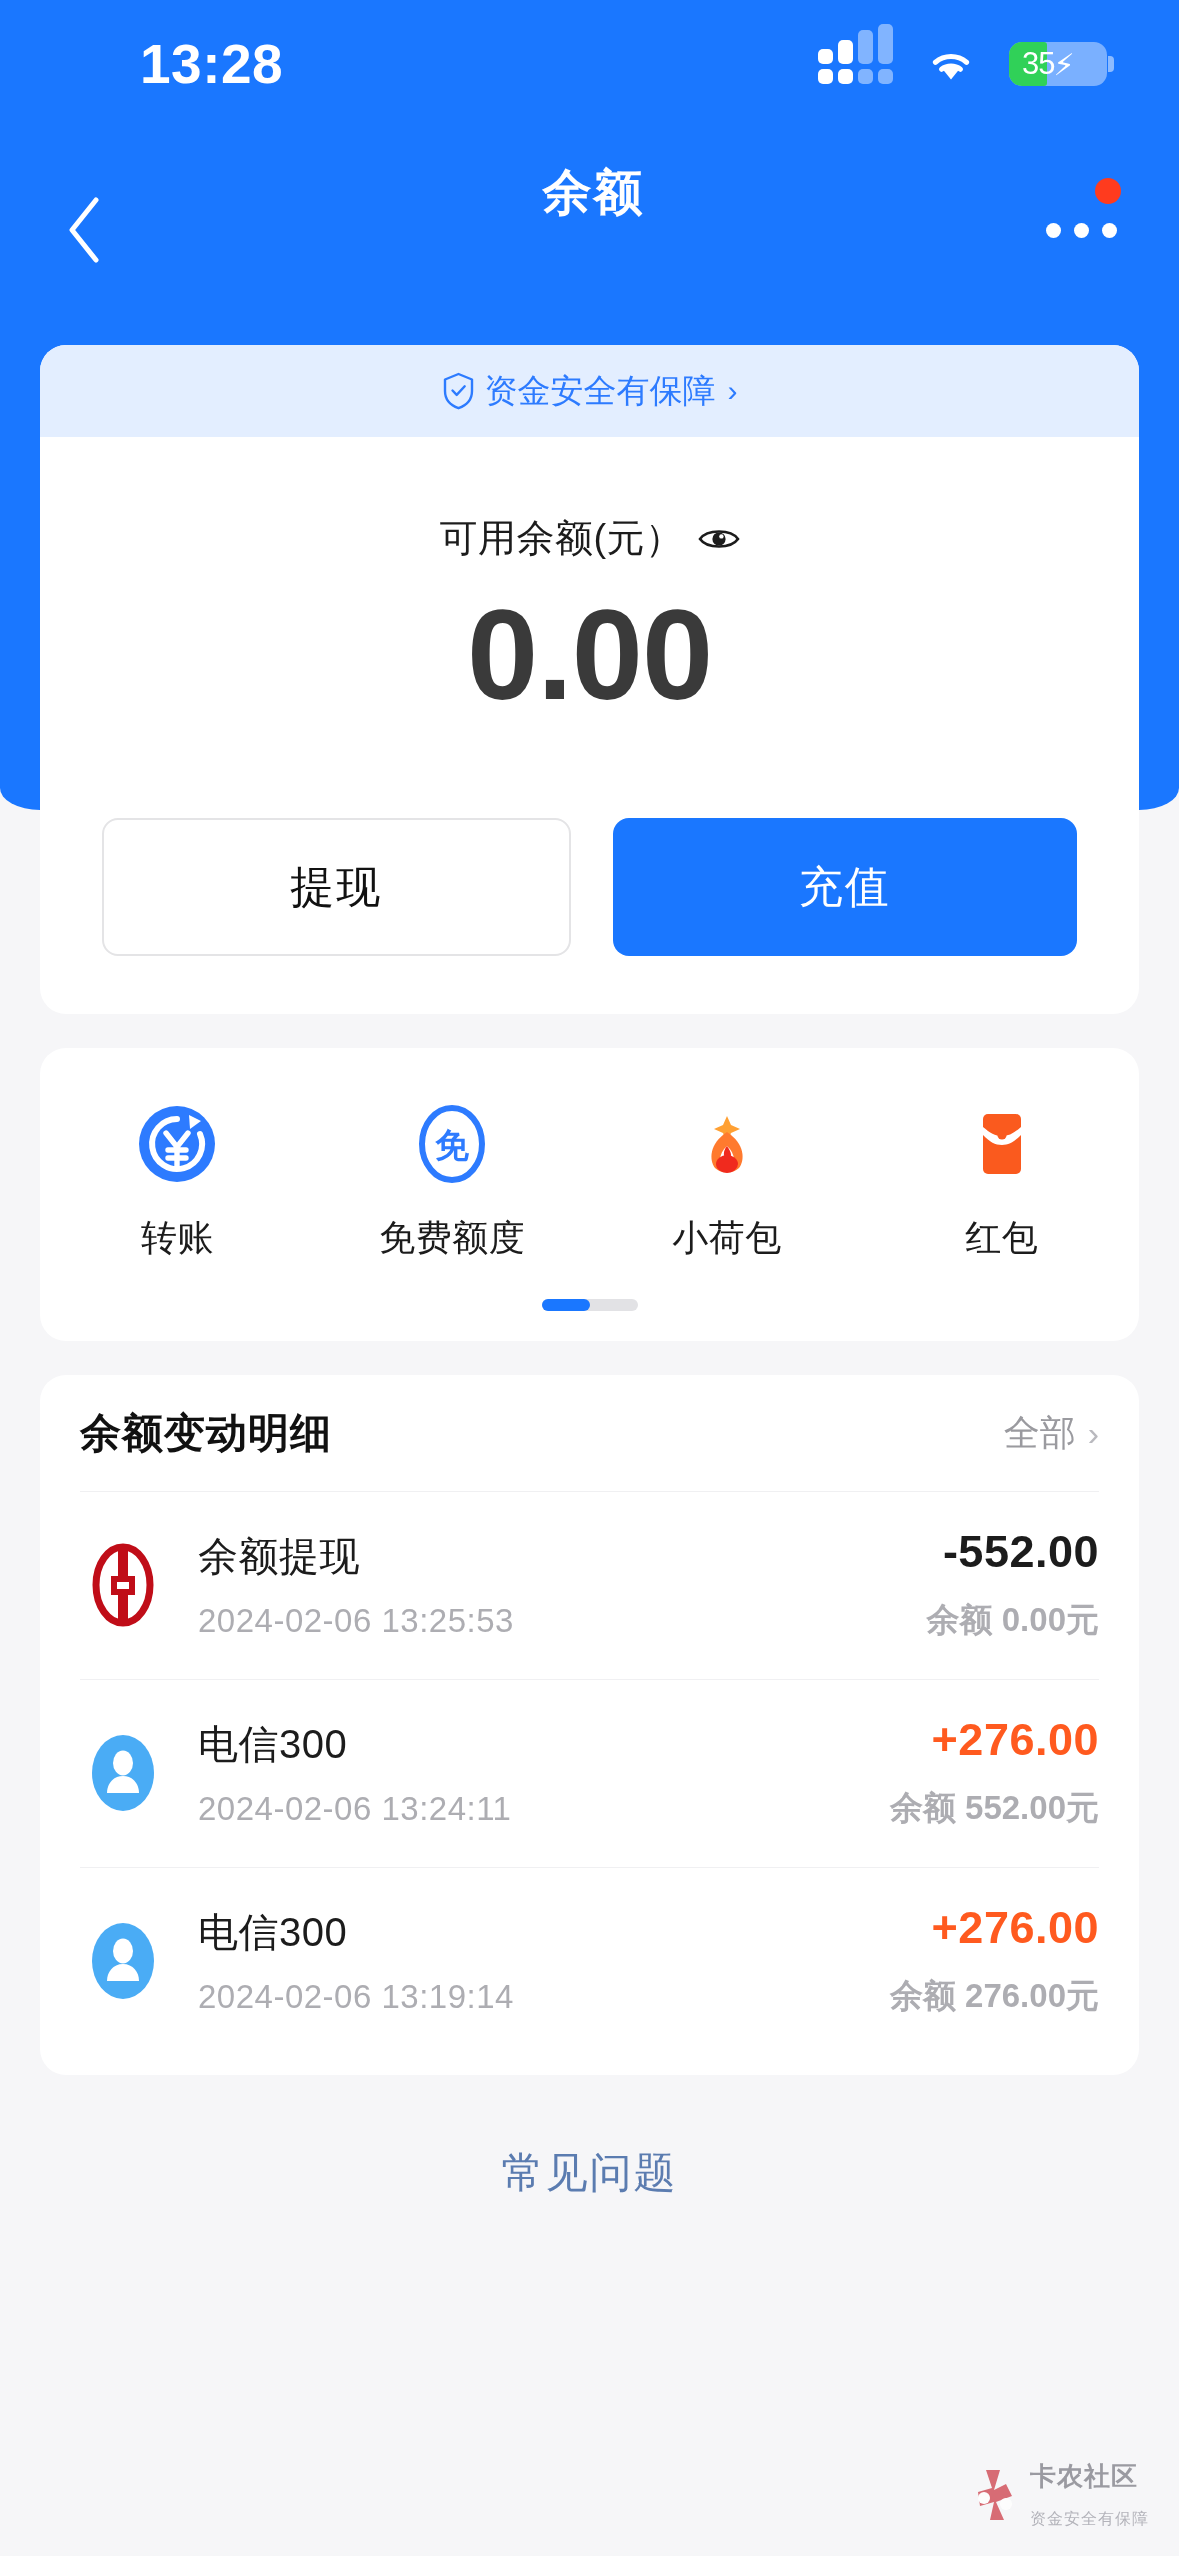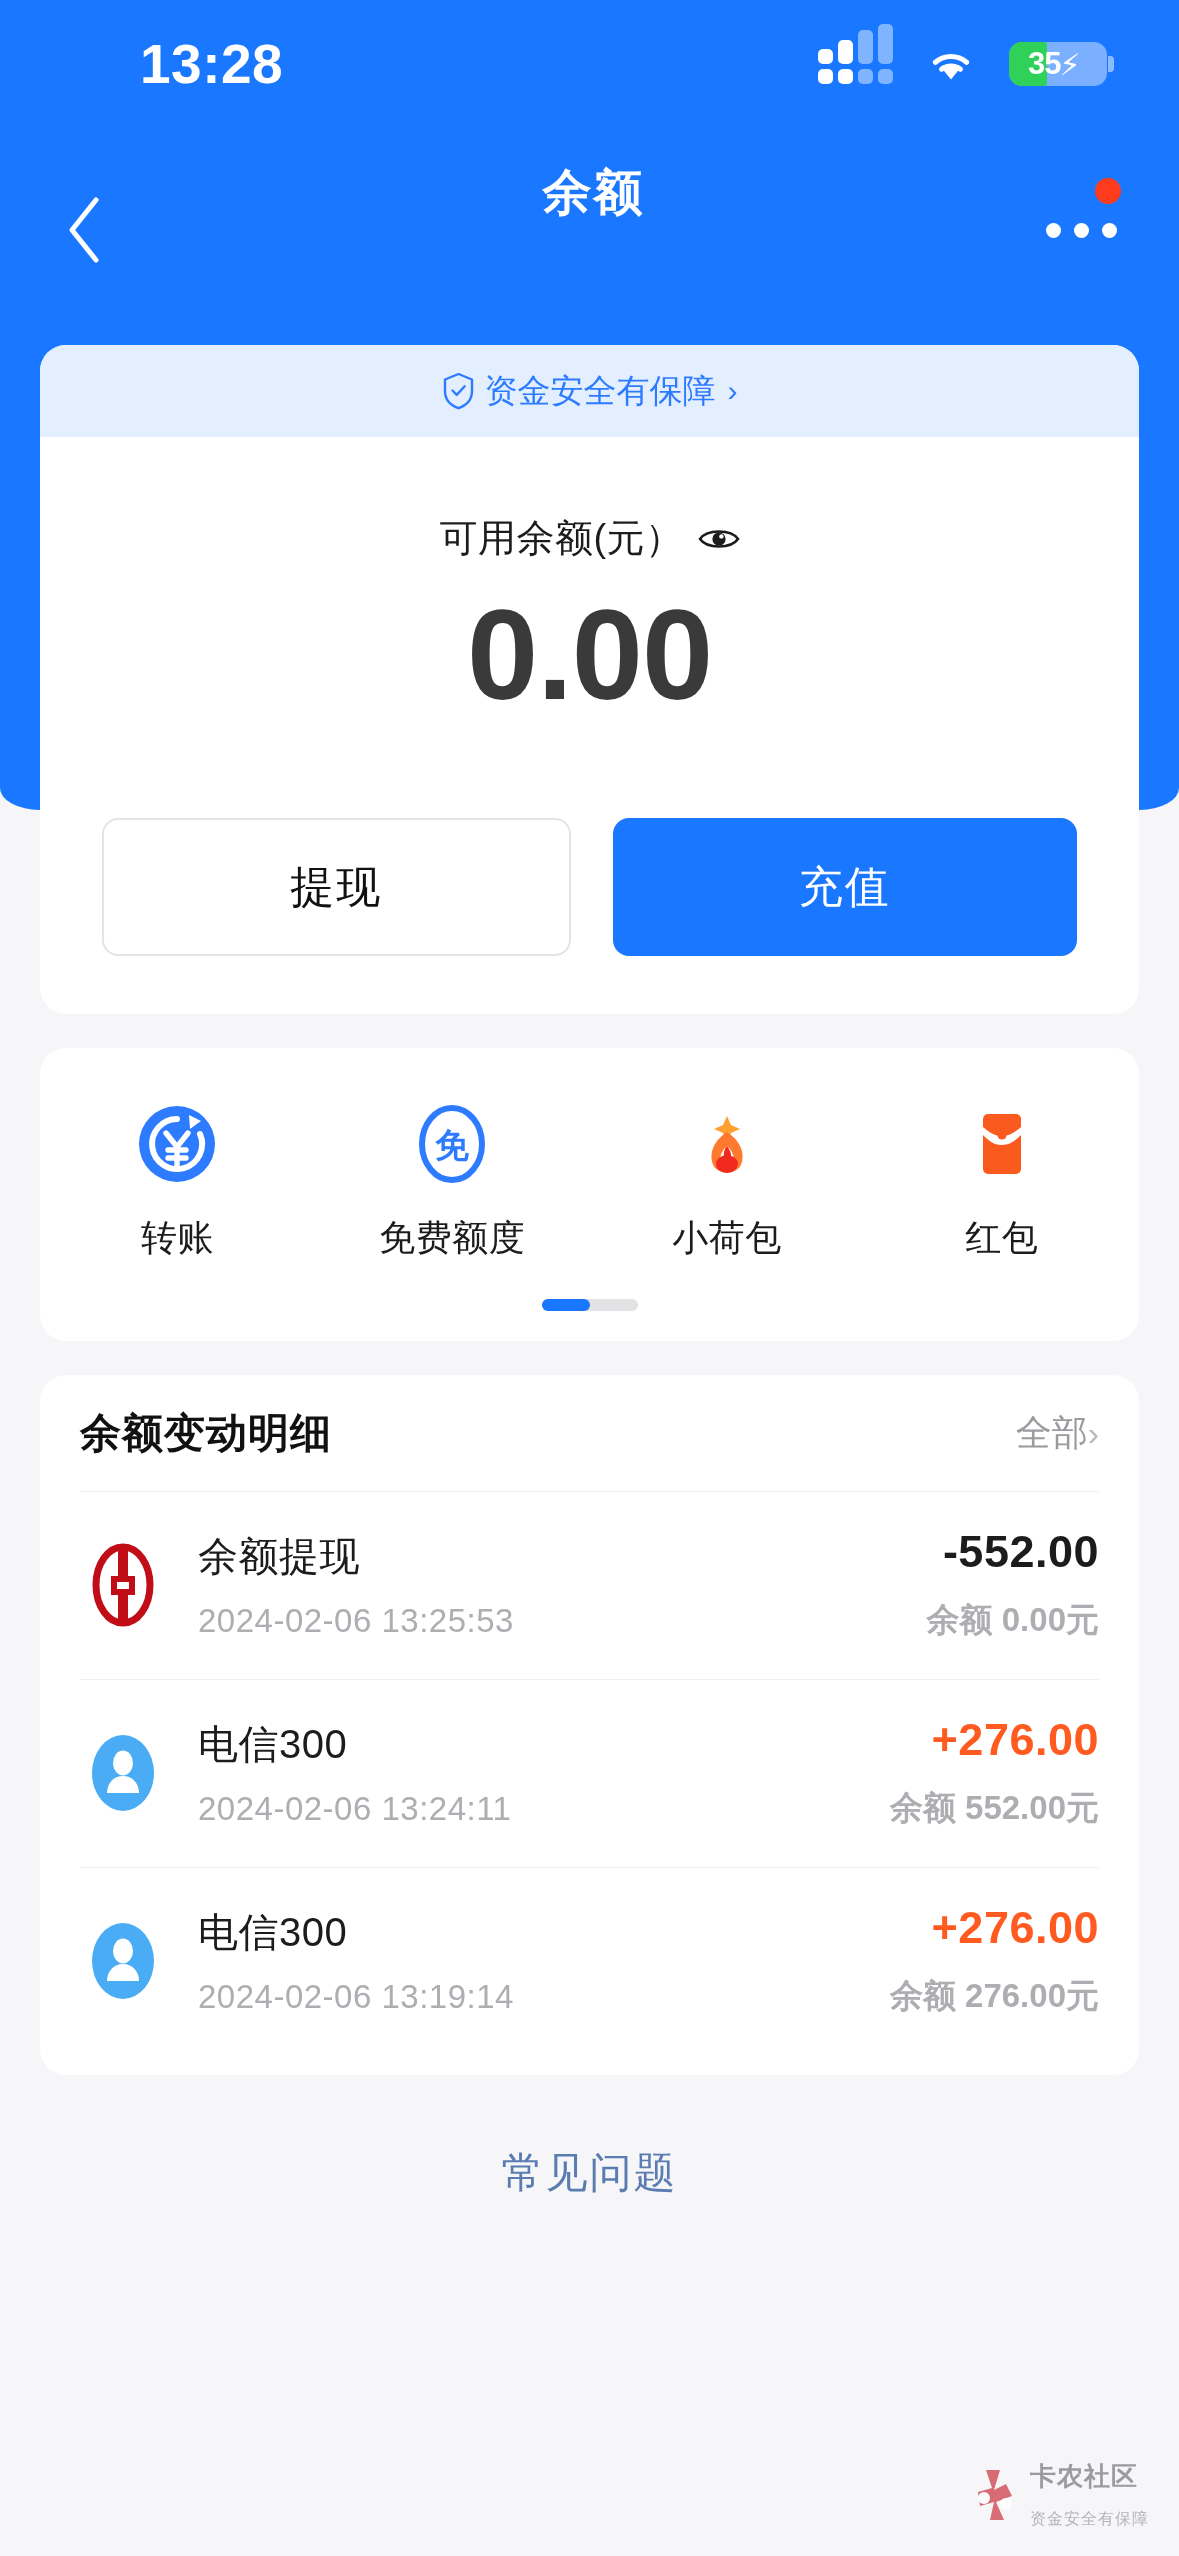--- a/index.html
+++ b/index.html
@@ -50,22 +50,22 @@
   .batt::after{
     content:""; position:absolute; right:-7px; top:14px;
     width:6px; height:16px; border-radius:0 4px 4px 0;
     background:rgba(255,255,255,0.5);
   }
   .batt .fill{
     position:absolute; left:0; top:0; bottom:0; width:38px;
     background:#30d158; border-radius:13px 3px 3px 13px;
   }
   .batt .pct{
-    position:relative; z-index:2; color:#fff; font-weight:700;
-    font-size:31px; letter-spacing:-1px; padding-left:19px;
+    position:relative; z-index:2; color:#fff; font-weight:400;
+    font-size:31px; letter-spacing:-1px; padding-left:13px;
   }
   .batt .bolt{ position:relative; z-index:2; color:#fff; font-size:30px; margin-left:-1px; }
 
   
   .navbar{
     position:absolute; top:160px; left:4px; width:1179px; height:140px;
     z-index:5; display:flex; align-items:flex-start;
   }
   .nav-back{
     width:120px; height:140px; display:flex; align-items:center; justify-content:center;
@@ -140,21 +140,21 @@
     position:absolute; left:0; top:0; height:12px; width:48px;
     border-radius:6px; background:#1a77ff;
   }
 
   
   .tx-card{ margin-top:34px; padding:0 40px 20px; }
   .tx-head{
     height:116px; display:flex; align-items:center; justify-content:space-between;
   }
   .tx-head .title{ font-size:41px; font-weight:700; color:#111; letter-spacing:1px;text-align:center; }
-  .tx-head .all{ font-size:36px; color:#9a9a9f; display:flex; align-items:center; gap:0; }
+  .tx-head .all{ font-size:36px; color:#9a9a9f; display:flex; align-items:center; gap:12px; }
   .tx-head .all .chev{ font-size:34px; color:#b9b9be; }
 
   .tx-row{
     display:flex; align-items:center; gap:32px;
     padding:34px 0 36px; border-top:1px solid #f0f0f2;
   }
   .tx-row:first-of-type{ border-top:1px solid #f0f0f2; }
   .avatar{ width:86px; height:86px; flex:none; }
   .tx-mid{ flex:1; min-width:0; }
   .tx-name{ font-size:40px; color:#1c1c1c; letter-spacing:0.5px; }

